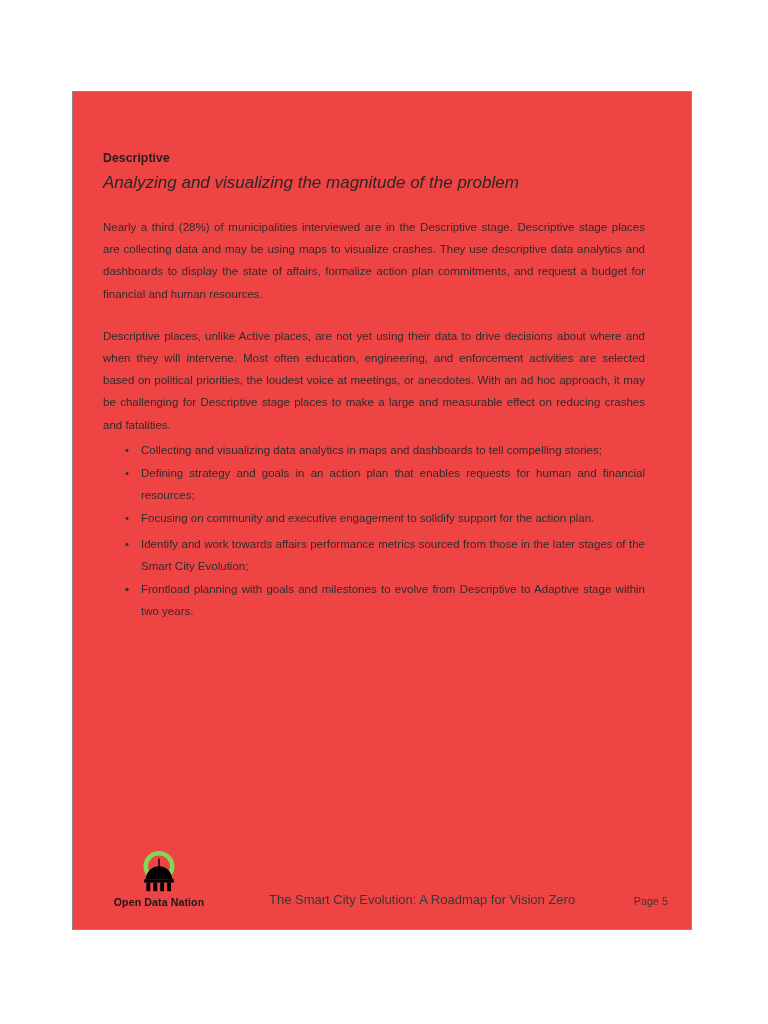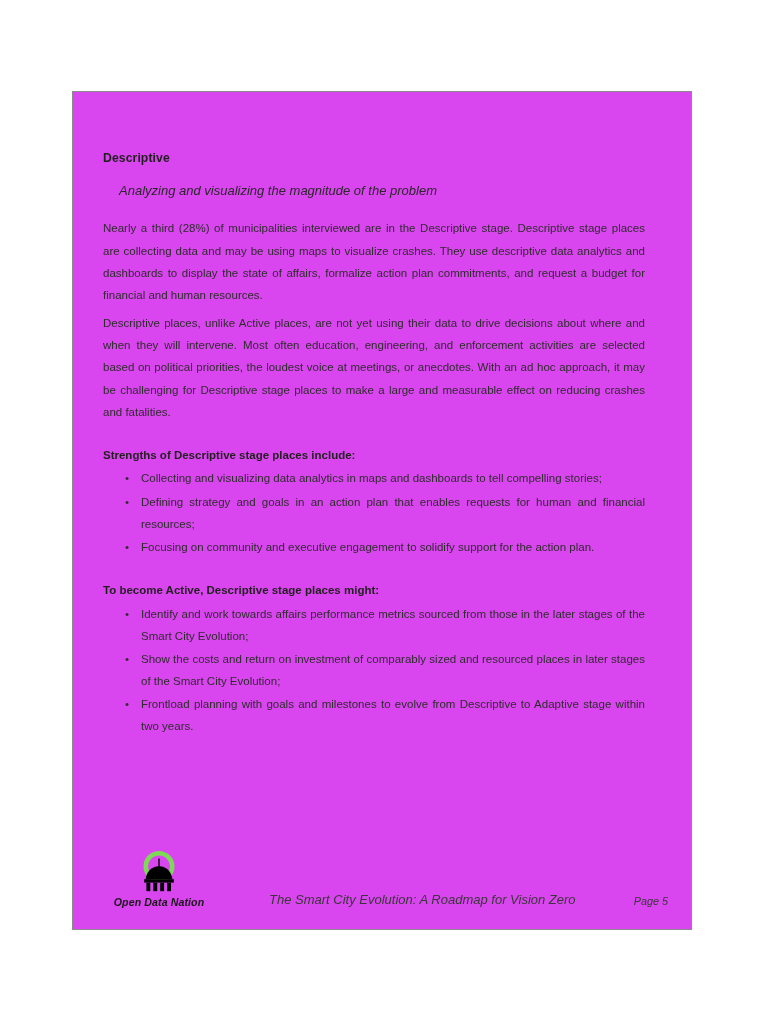--- a/index.html
+++ b/index.html
@@ -15,62 +15,62 @@
     -webkit-font-smoothing: antialiased;
   }
 
   .page-sheet {
     position: absolute;
     left: 72px;
     top: 91px;
     width: 620px;
     height: 839px;
     border: 1px solid #8b8b8b;
-    background: #d946ef;
+    background: #ef4444;
     box-sizing: border-box;
   }
 
   .content {
     position: absolute;
     left: 30px;
     top: 58px;
     width: 542px;
   }
 
   .section-heading {
     font-size: 12.2px;
     font-weight: bold;
     letter-spacing: 0.1px;
     color: #221f1f;
     margin: 0 0 5px 0;
     line-height: 1.35;
   }
 
   .section-subtitle {
-    font-size: 13px;
+    font-size: 17px;
     font-style: italic;
     color: #2a2728;
-    margin: 16px;
+    margin: 0;
     line-height: 1.45;
   }
 
   .pull-quote {
     font-size: 11.6px;
     font-style: italic;
     color: #2a2728;
     margin: 22px 0 0 0;
     line-height: 1.45;
   }
 
   .body-para {
     font-size: 11.5px;
     color: #2f2c2d;
     text-align: justify;
     line-height: 1.93;
-    margin: 6px 0 0 0;
+    margin: 20px 0 0 0;
   }
 
   .list-lead {
     font-size: 11.5px;
     font-weight: bold;
     color: #221f1f;
     margin: 23px 0 0 0;
     line-height: 1.6;
   }
 
@@ -99,21 +99,20 @@
     color: #2f2c2d;
   }
 
   
   .footer {
     position: absolute;
     left: 0;
     bottom: 0;
     width: 100%;
     height: 96px;
-    font-style: italic;
   }
 
   .brand-block {
     position: absolute;
     left: 16px;
     bottom: 20px;
     width: 140px;
     text-align: center;
   }
 
@@ -157,47 +156,44 @@
 
     <h2 class="section-heading">Descriptive</h2>
 
     <p class="section-subtitle">Analyzing and visualizing the magnitude of the problem</p>
 
 
     <p class="body-para">Nearly a third (28%) of municipalities interviewed are in the Descriptive stage. Descriptive stage places are collecting data and may be using maps to visualize crashes. They use descriptive data analytics and dashboards to display the state of affairs, formalize action plan commitments, and request a budget for financial and human resources.</p>
 
     <p class="body-para">Descriptive places, unlike Active places, are not yet using their data to drive decisions about where and when they will intervene. Most often education, engineering, and enforcement activities are selected based on political priorities, the loudest voice at meetings, or anecdotes. With an ad hoc approach, it may be challenging for Descriptive stage places to make a large and measurable effect on reducing crashes and fatalities.</p>
 
-    <p class="list-lead">Strengths of Descriptive stage places include:</p>
 
     <ul class="bullets">
       <li>
         <span class="bullet-dot">•</span>
         <span>Collecting and visualizing data analytics in maps and dashboards to tell compelling stories;</span>
       </li>
       <li>
         <span class="bullet-dot">•</span>
         <span>Defining strategy and goals in an action plan that enables requests for human and financial resources;</span>
       </li>
       <li>
         <span class="bullet-dot">•</span>
         <span>Focusing on community and executive engagement to solidify support for the action plan.</span>
       </li>
     </ul>
 
-    <p class="list-lead">To become Active, Descriptive stage places might:</p>
 
     <ul class="bullets">
       <li>
         <span class="bullet-dot">•</span>
         <span>Identify and work towards affairs performance metrics sourced from those in the later stages of the Smart City Evolution;</span>
       </li>
       <li>
         <span class="bullet-dot">•</span>
-        <span>Show the costs and return on investment of comparably sized and resourced places in later stages of the Smart City Evolution;</span>
       </li>
       <li>
         <span class="bullet-dot">•</span>
         <span>Frontload planning with goals and milestones to evolve from Descriptive to Adaptive stage within two years.</span>
       </li>
     </ul>
 
   </div>
 
   <div class="footer">

